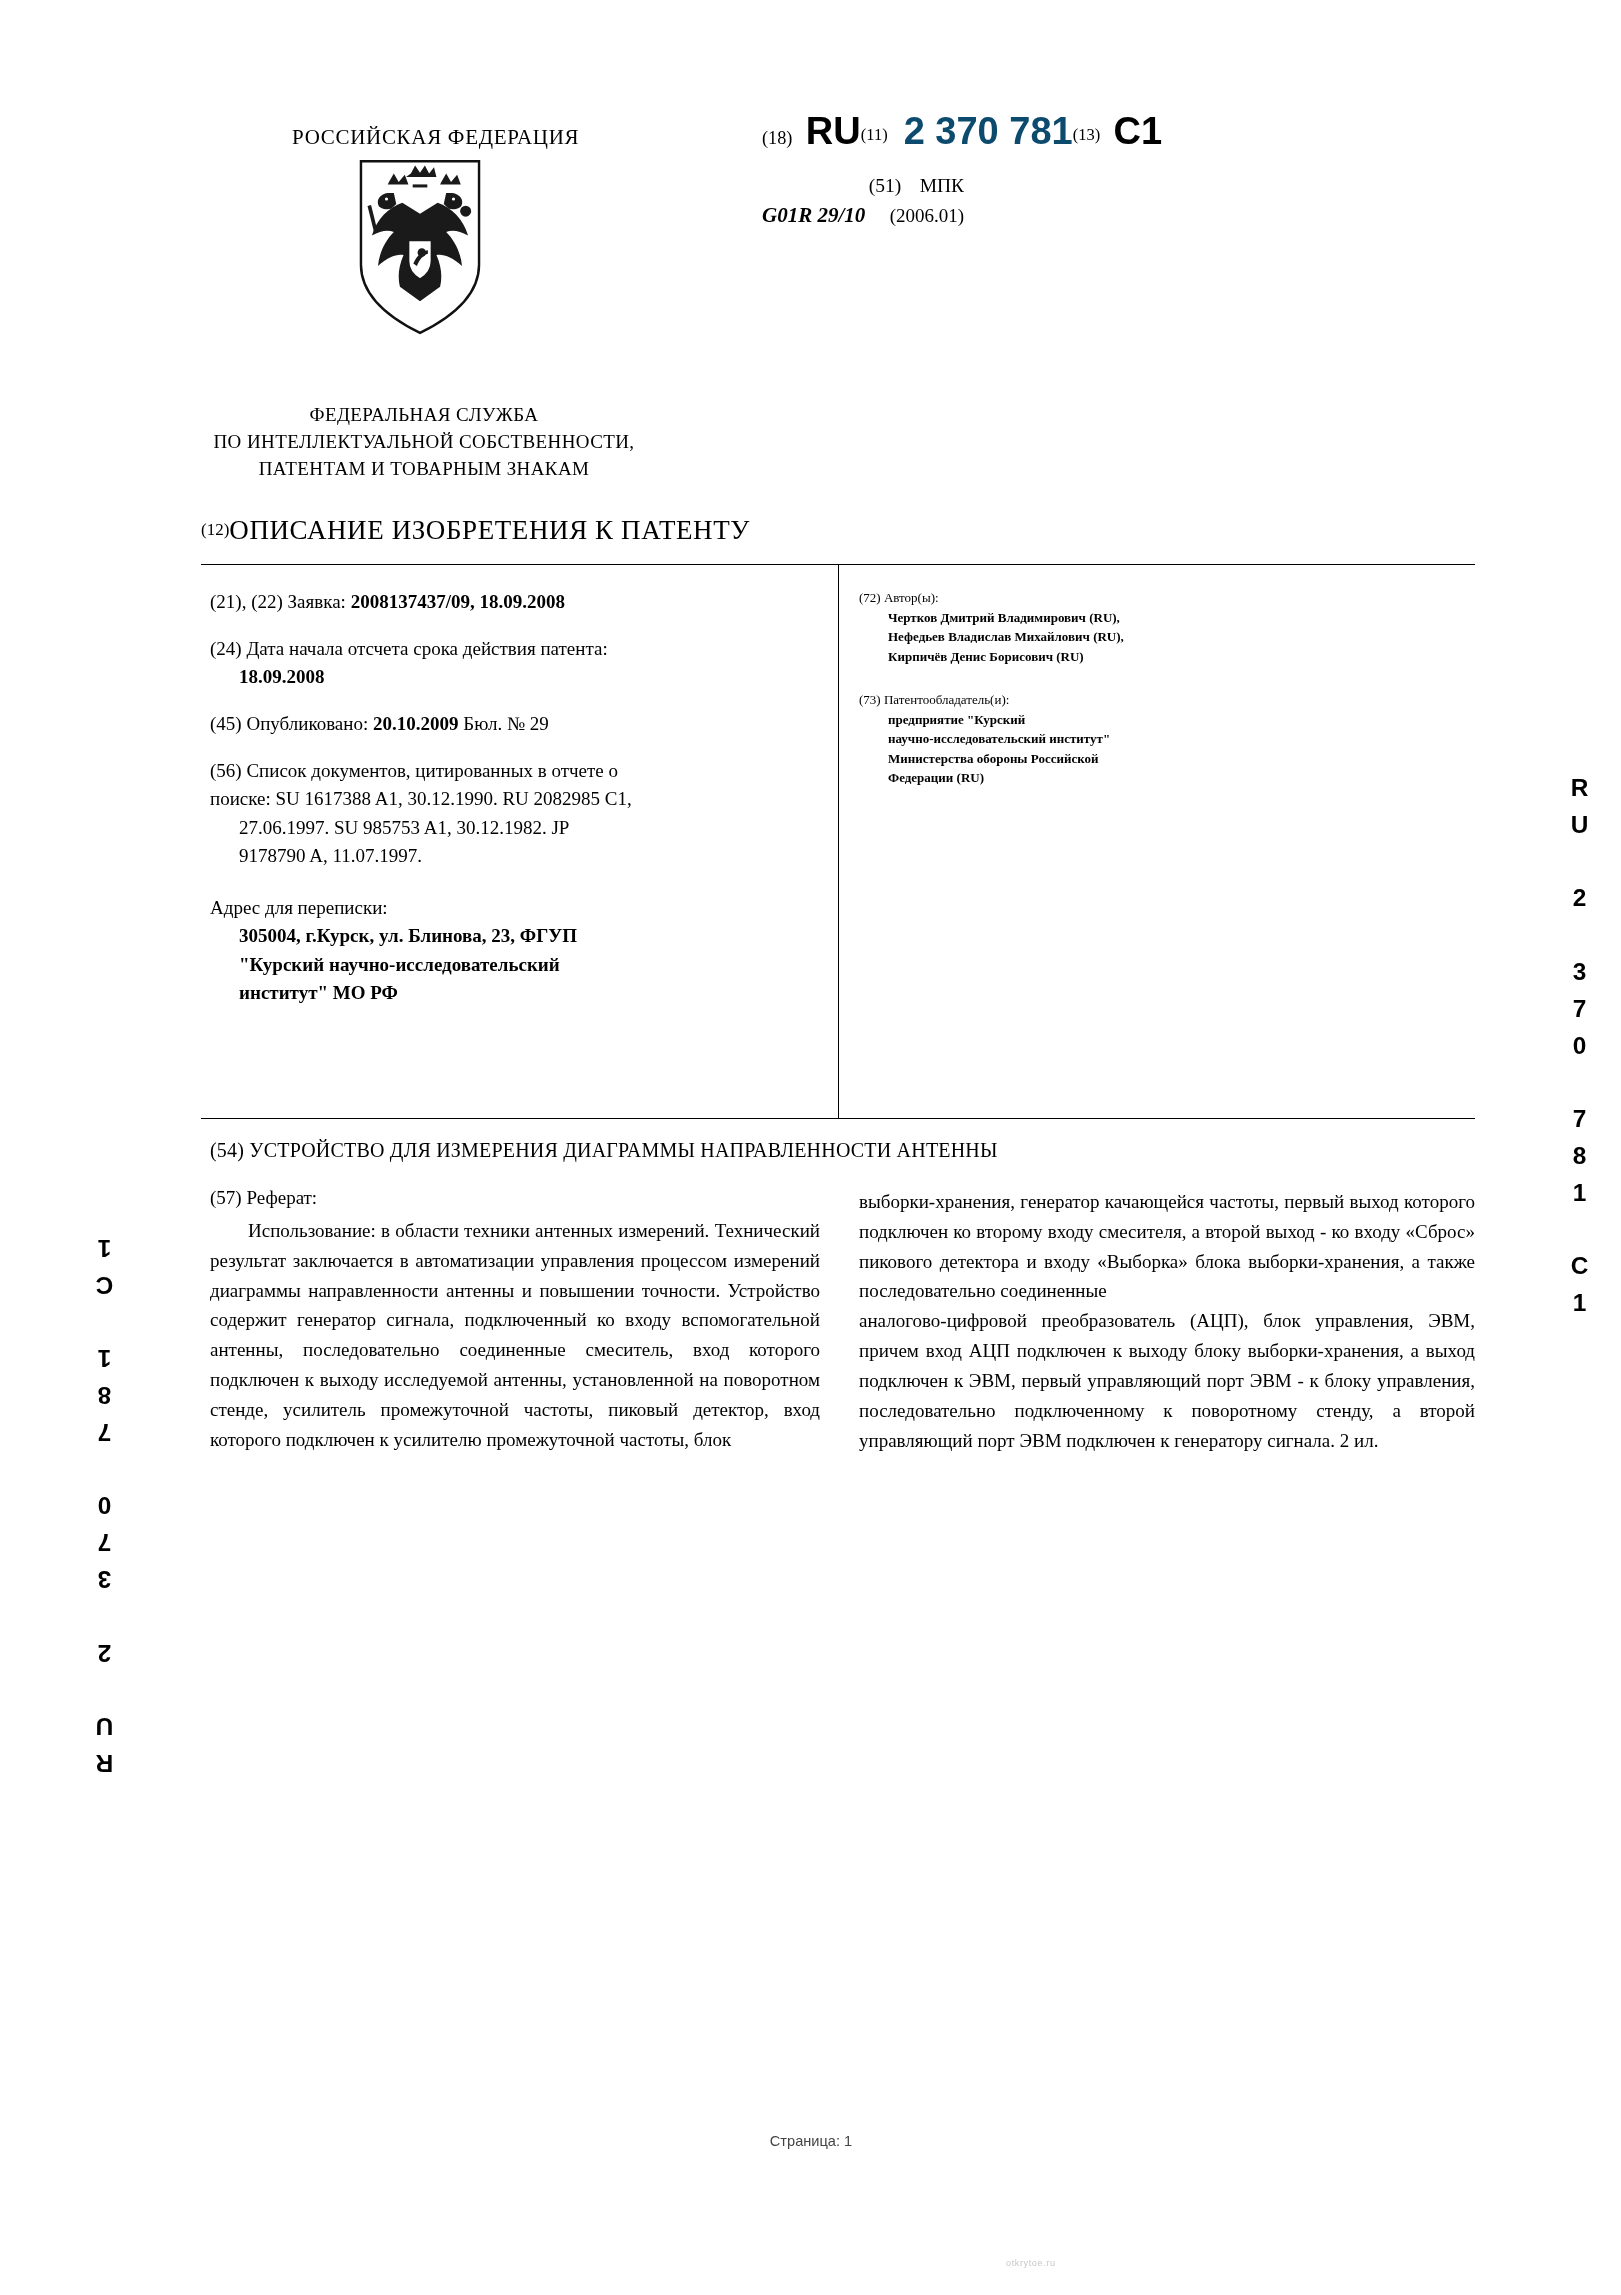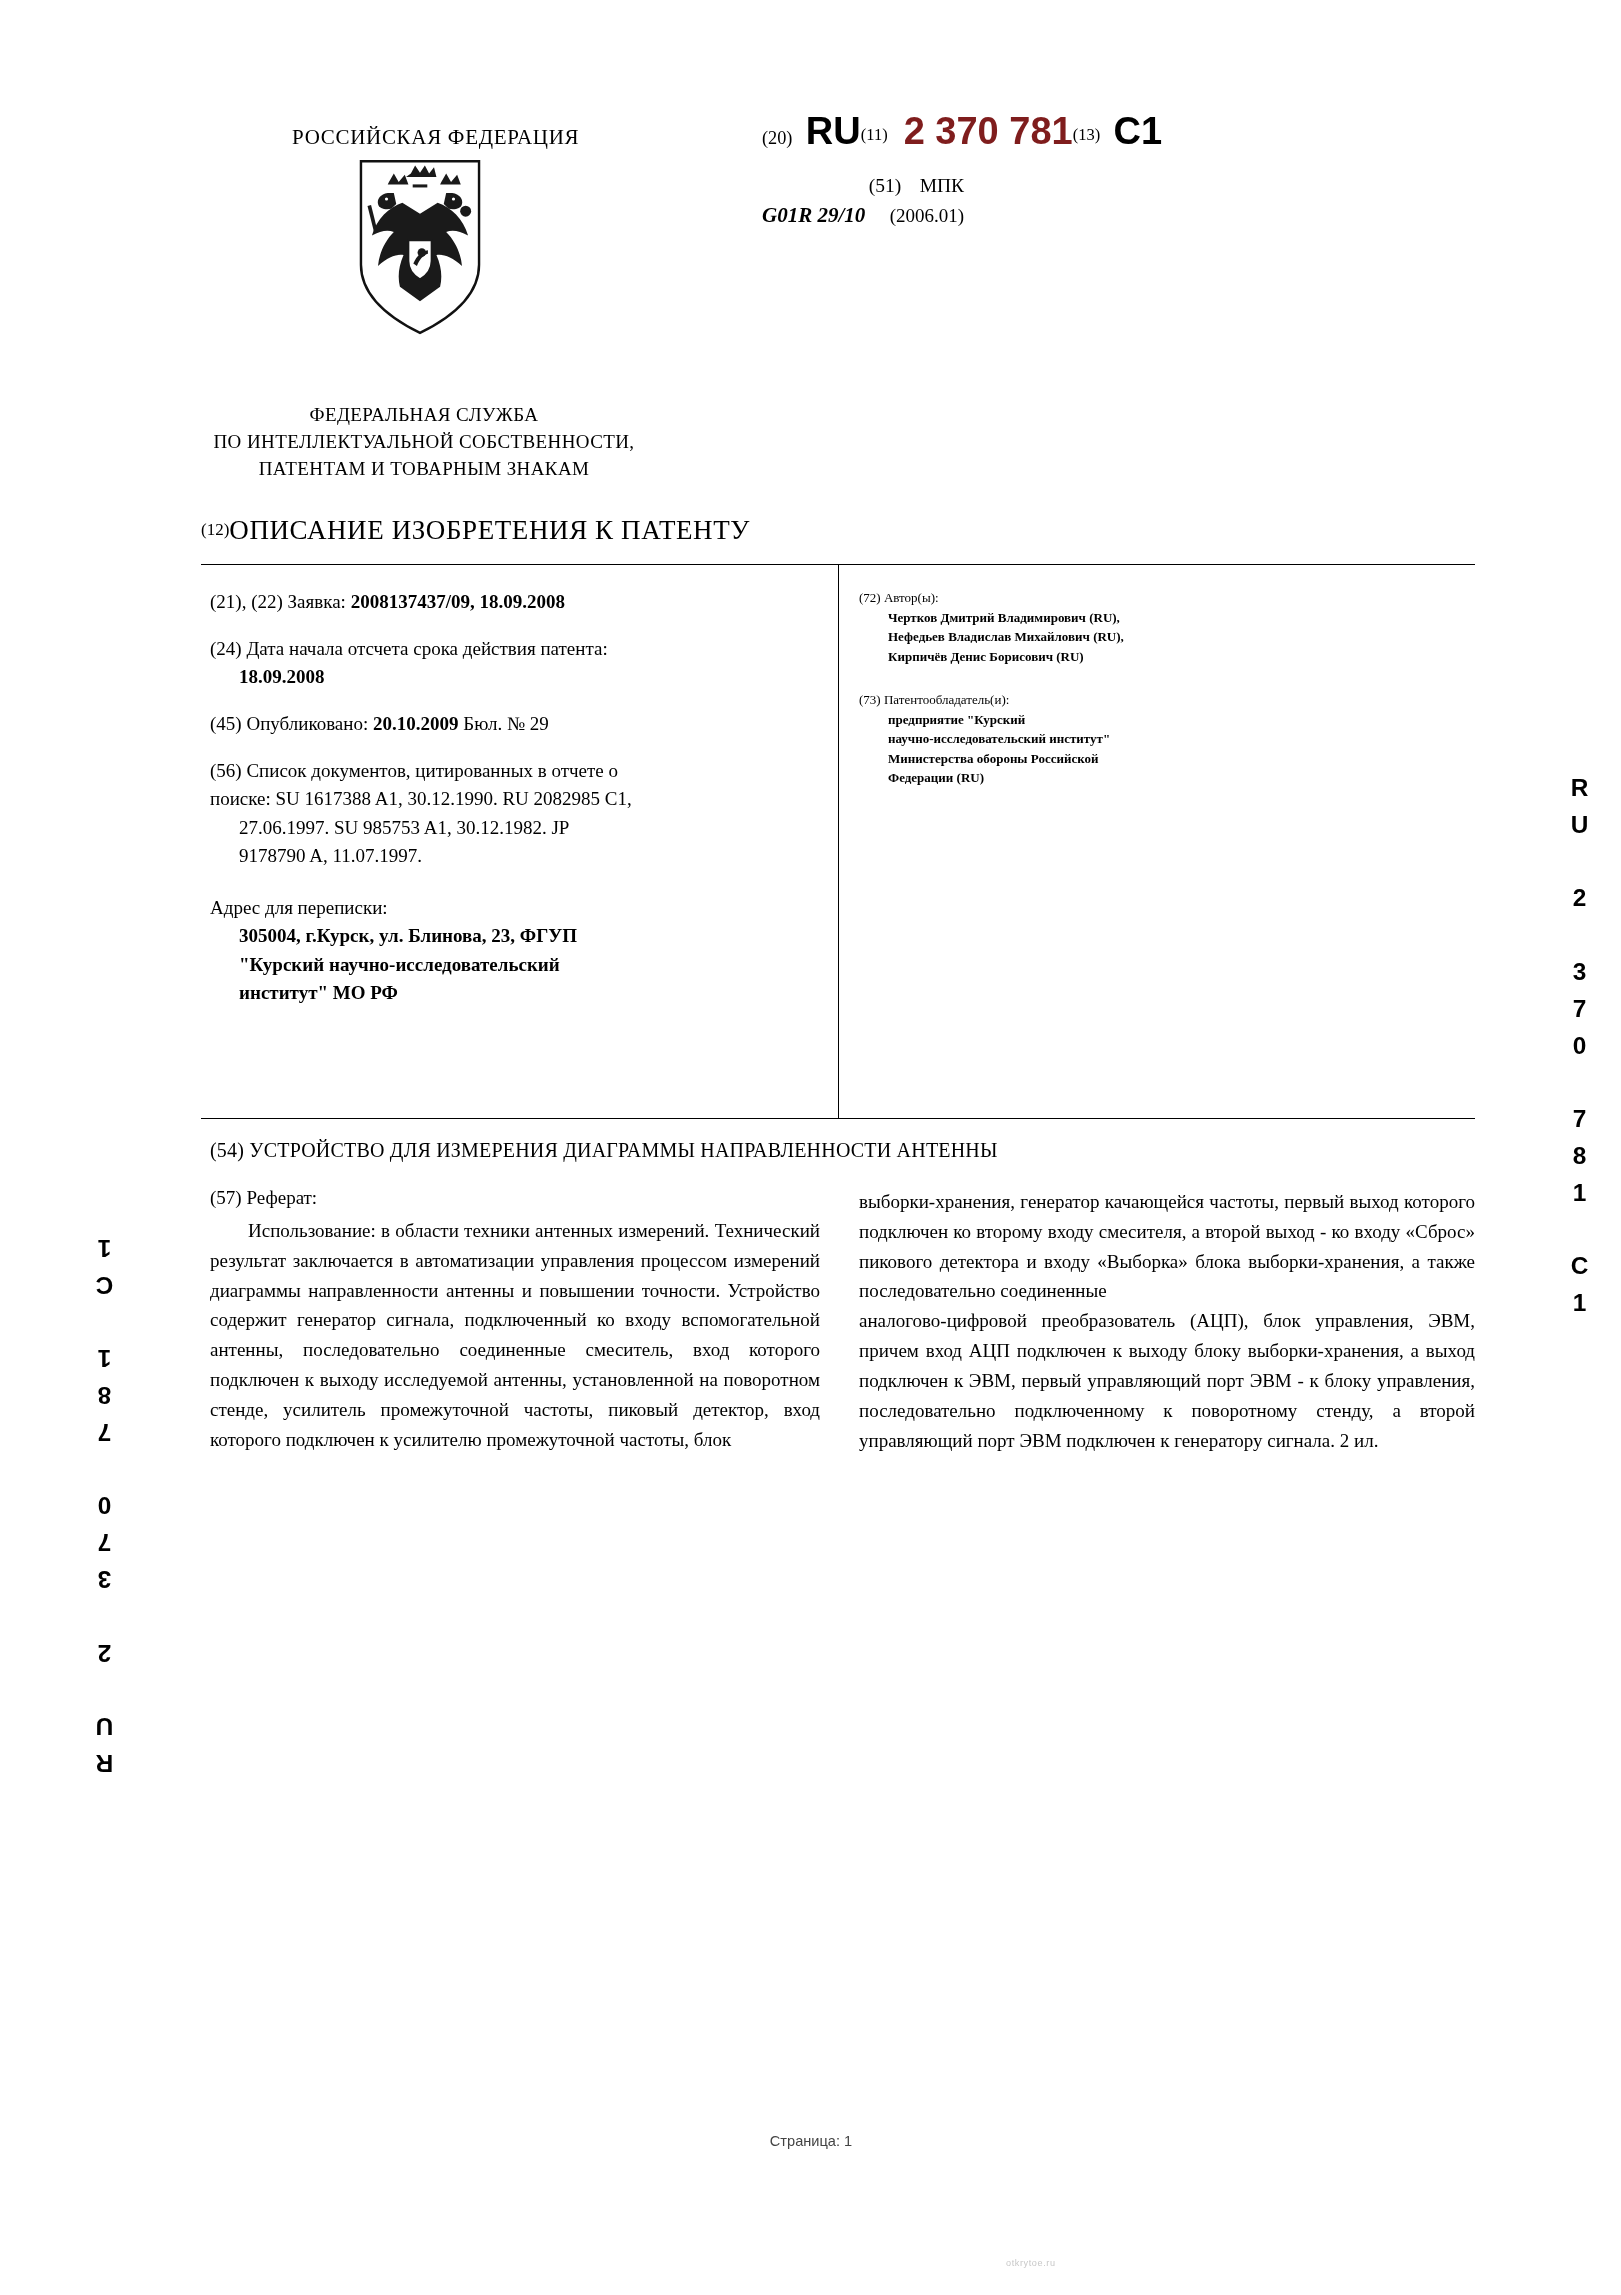--- a/index.html
+++ b/index.html
@@ -78,21 +78,21 @@
   }
   .code-line .ru {
     font-family: "Liberation Sans", sans-serif;
     font-weight: bold;
     font-size: 38px;
   }
   .code-line .num {
     font-family: "Liberation Sans", sans-serif;
     font-weight: bold;
     font-size: 38px;
-    color: #7f1d1d;
+    color: #0c4a6e;
     margin-left: 16px;
   }
   .code-line .kind {
     font-family: "Liberation Sans", sans-serif;
     font-weight: bold;
     font-size: 38px;
     margin-left: 13.4px;
   }
   .mpk-block {
     position: absolute;
@@ -248,21 +248,21 @@
 
 <div class="page">
 
   <div class="side-code right">RU 2 370 781 C1</div>
   <div class="side-code left">RU 2 370 781 C1</div>
 
   <div class="header">
     <div class="fed-title">РОССИЙСКАЯ ФЕДЕРАЦИЯ</div>
 
     <div class="code-line">
-      <span class="lbl19">(20)</span><span class="ru">RU</span><span class="sup">(11)</span><span class="num">2 370 781</span><span class="sup">(13)</span><span class="kind">C1</span>
+      <span class="lbl19">(18)</span><span class="ru">RU</span><span class="sup">(11)</span><span class="num">2 370 781</span><span class="sup">(13)</span><span class="kind">C1</span>
     </div>
 
     <div class="mpk-block">
       <div>
         <span>(51)</span>
         <span style="margin-left:13.4px">МПК</span>
       </div>
       <div>
         <span class="mpk-code">G01R  29/10</span><span class="mpk-ver">(2006.01)</span>
       </div>

